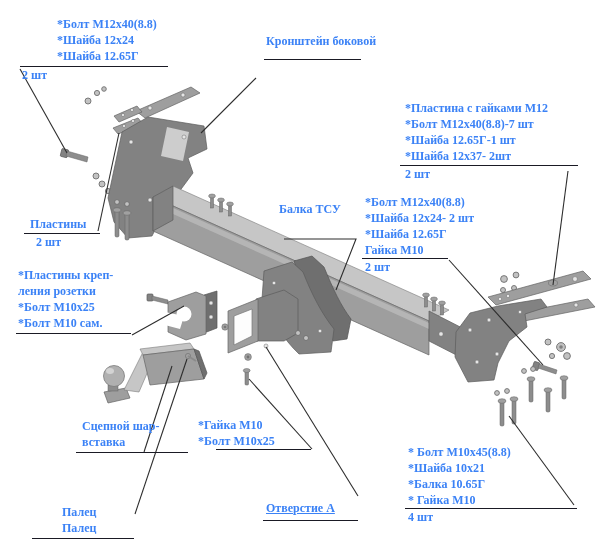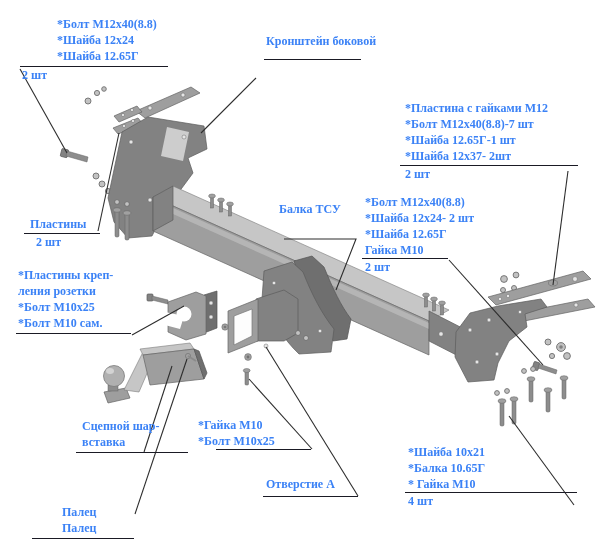--- a/index.html
+++ b/index.html
@@ -266,26 +266,27 @@
     <div class="ln" style="padding-left:30px">Палец</div>
     <div class="rule" style="width:102px;margin-top:2px;"></div>
   </div>
 
   <div class="lbl" style="left:198px;top:417px;">
     <div class="ln">*Гайка М10</div>
     <div class="ln">*Болт М10х25</div>
     <div class="rule" style="width:95px;margin-left:18px;"></div>
   </div>
 
-  <div class="lbl" style="left:263px;top:476px;">
+  <div class="lbl" style="left:263px;top:500px;text-decoration:underline;">
     <div class="ln" style="padding-left:3px">Отверстие А</div>
     <div class="rule" style="width:95px;margin-top:4px;"></div>
   </div>
 
   <div class="lbl" style="left:405px;top:444px;">
+    <div class="ln" style="padding-left:3px">* Болт М10х45(8.8)</div>
     <div class="ln" style="padding-left:3px">*Шайба 10х21</div>
     <div class="ln" style="padding-left:3px">*Балка 10.65Г</div>
     <div class="ln" style="padding-left:3px">* Гайка М10</div>
     <div class="rule" style="width:172px;"></div>
     <div class="ln" style="padding-left:3px">4 шт</div>
   </div>
 
 </div>
 
 </body></html>

